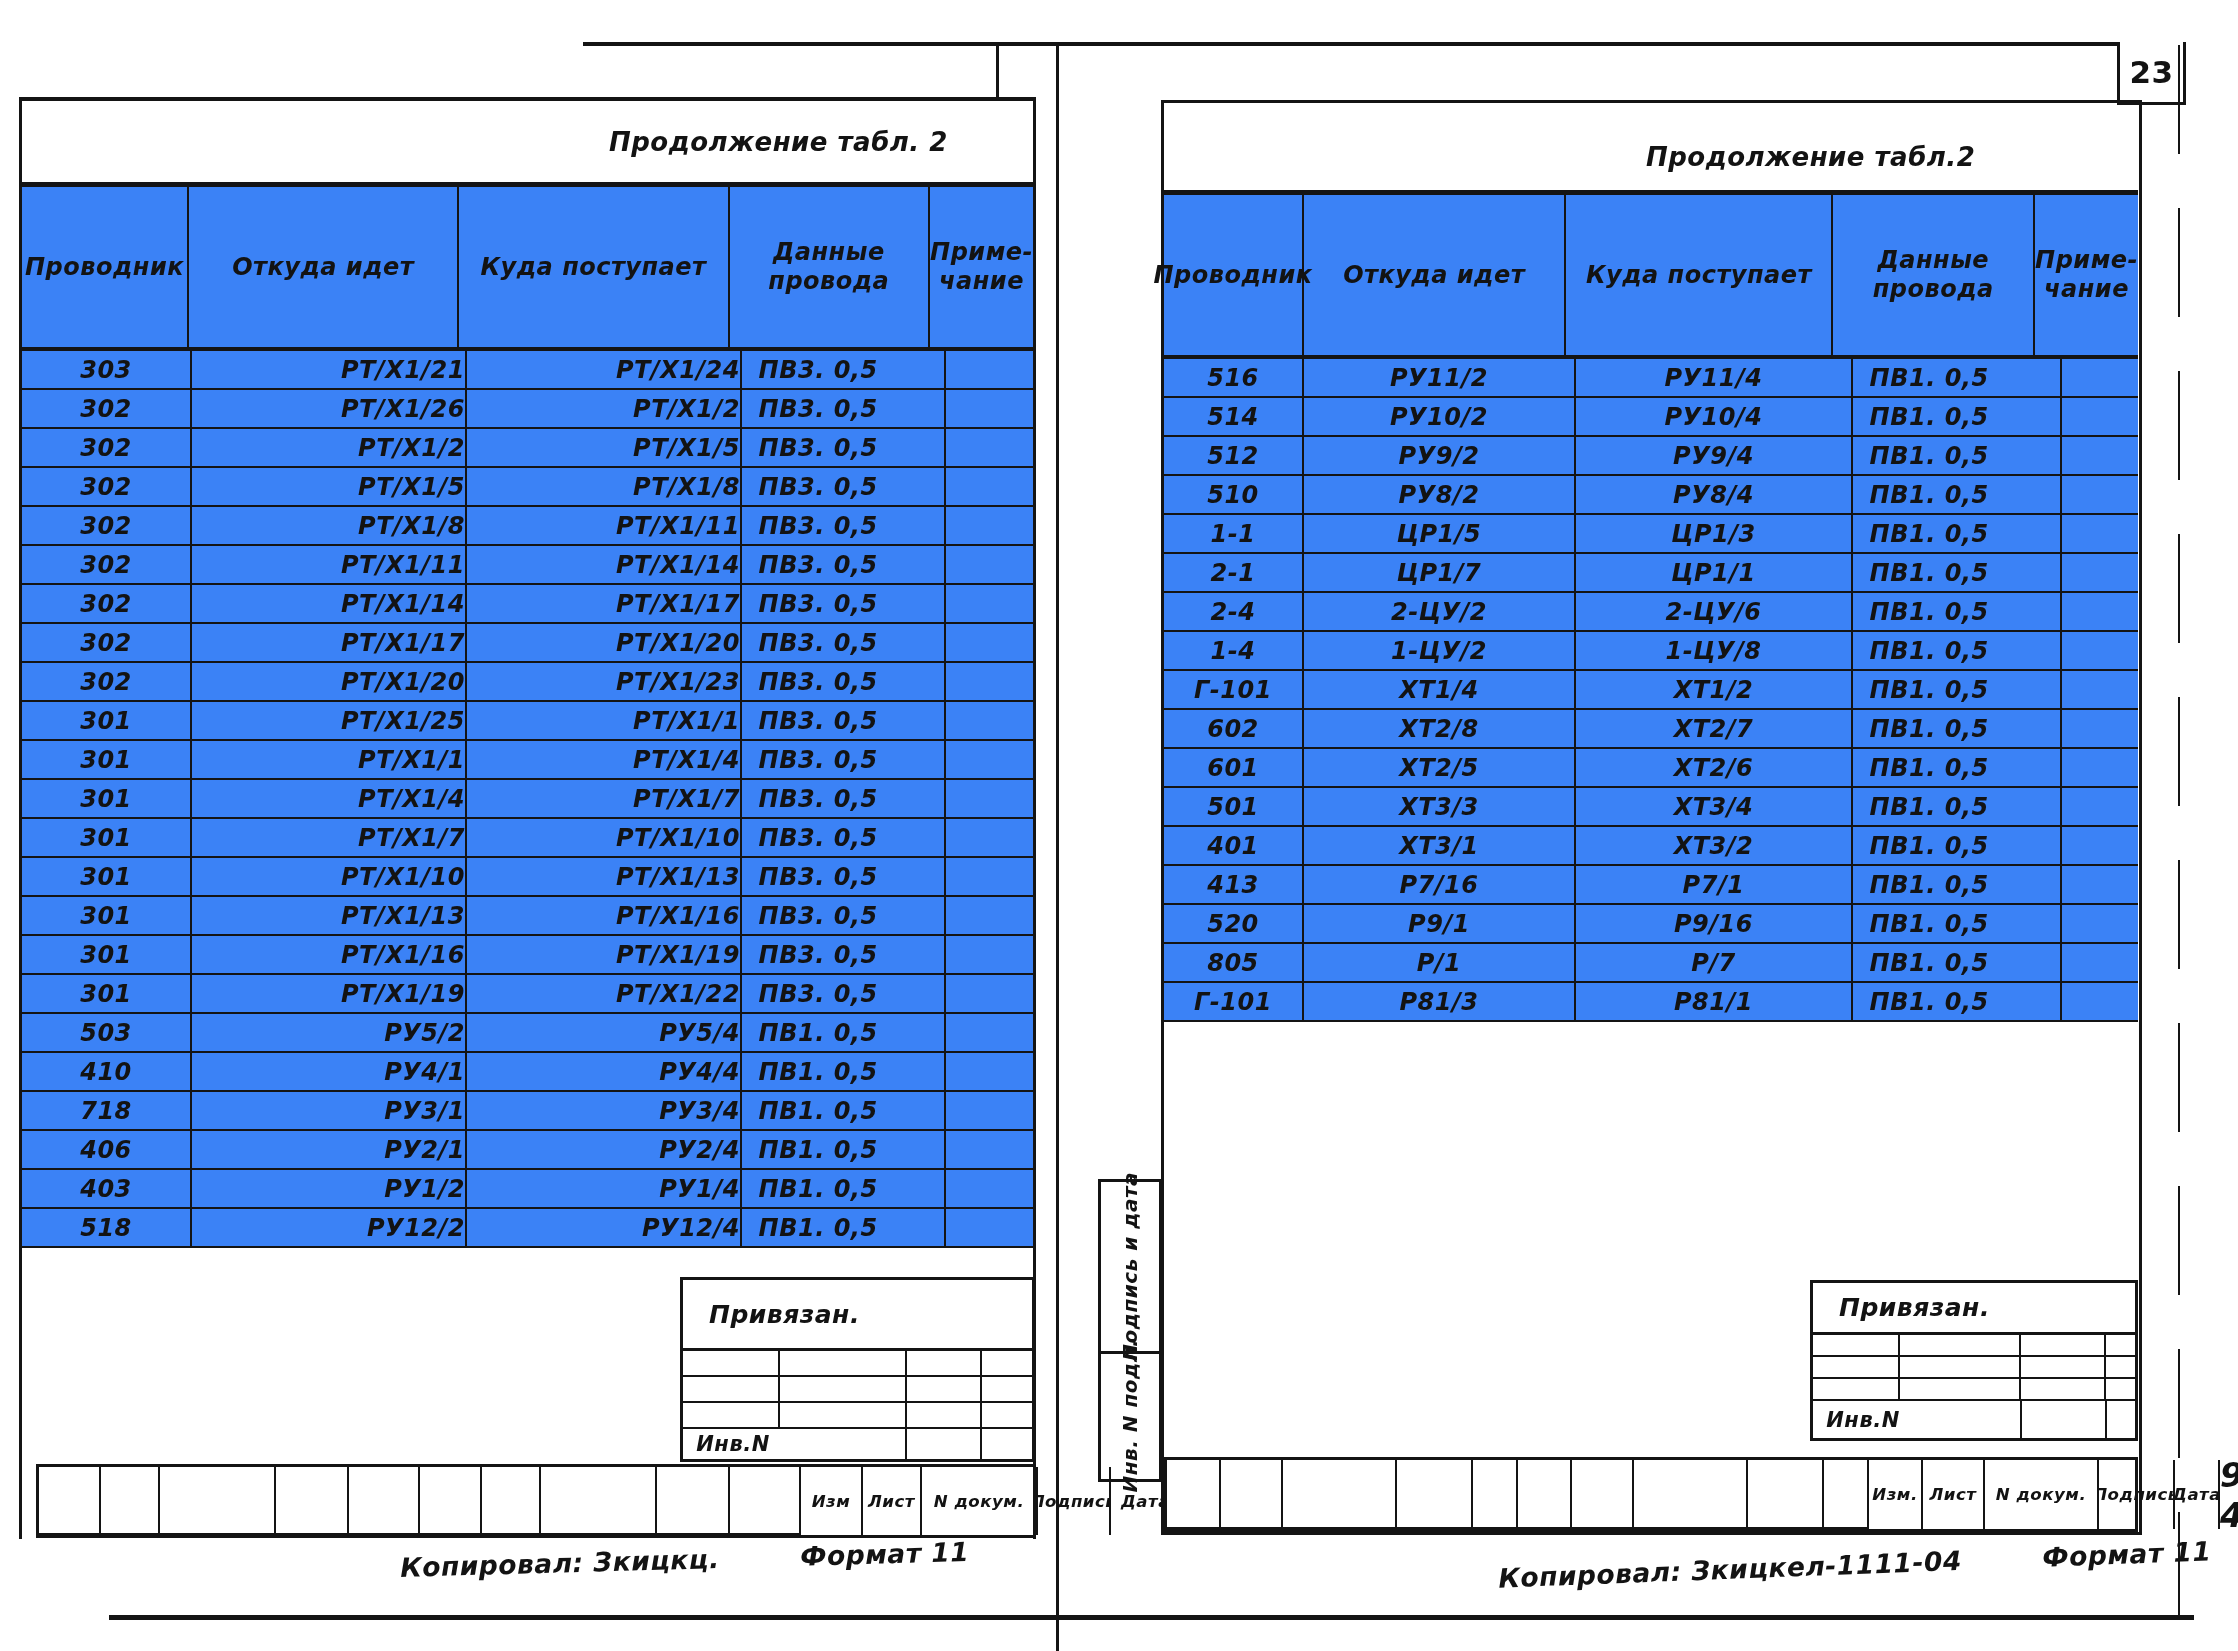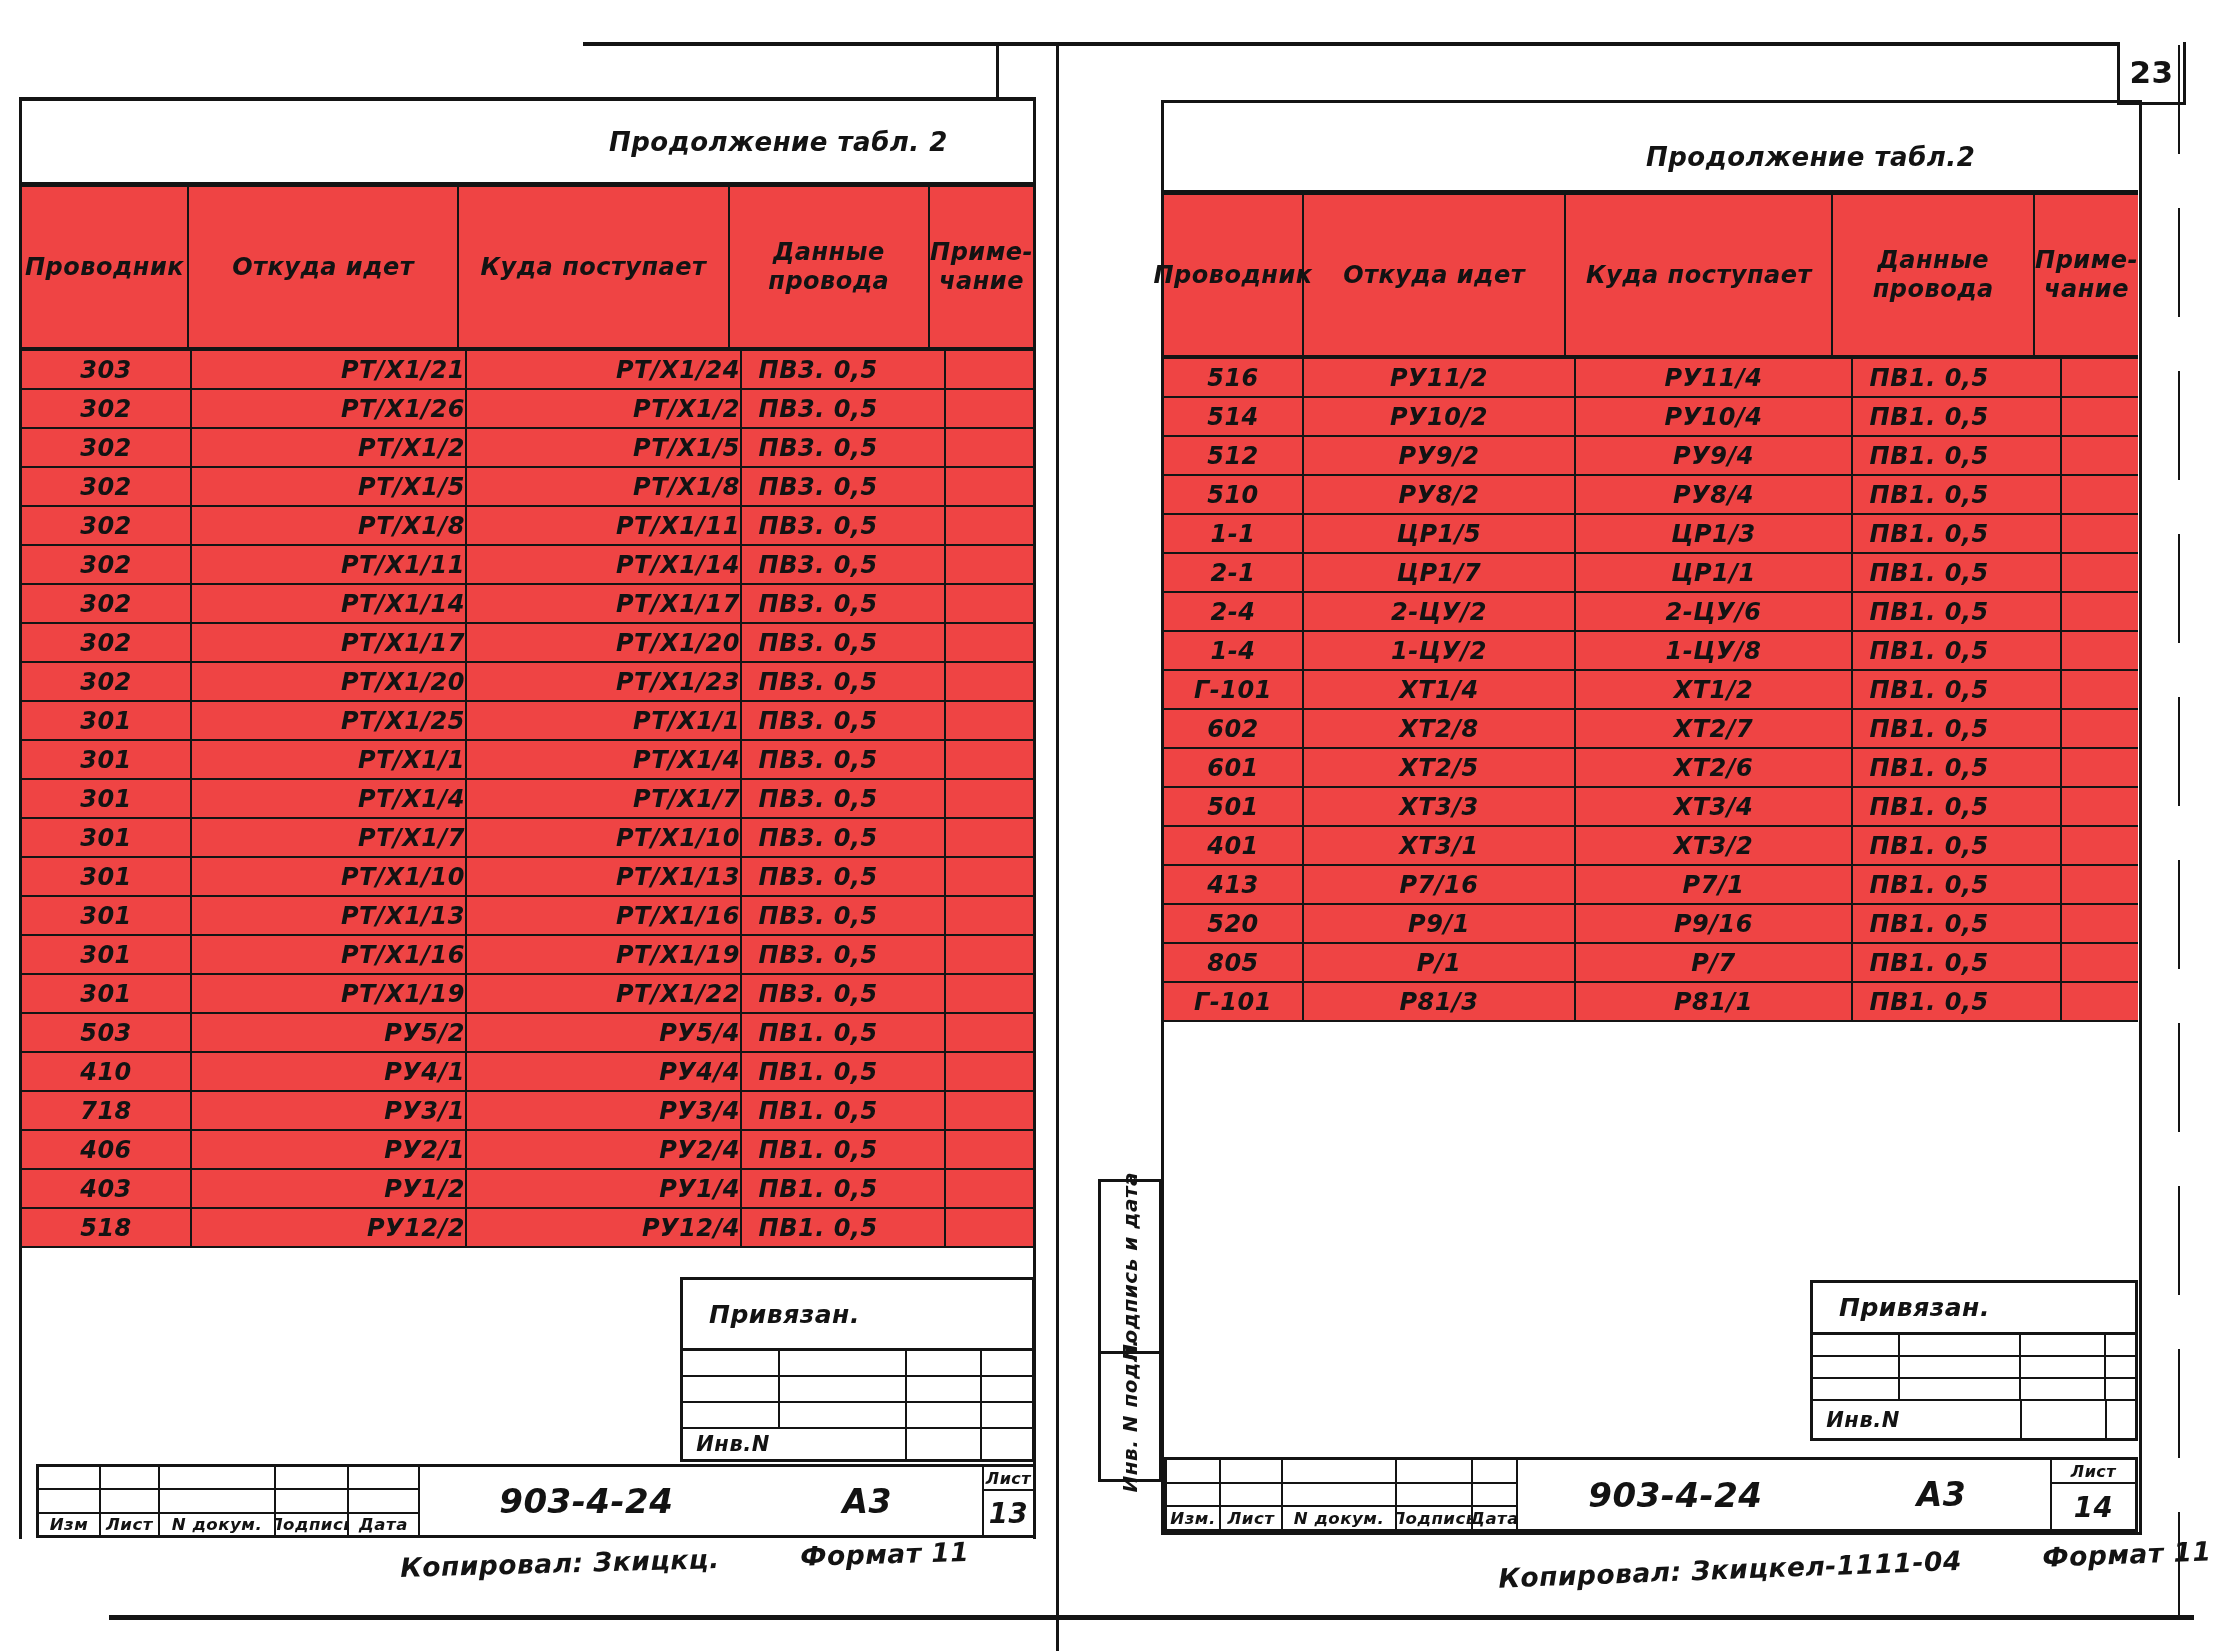--- a/index.html
+++ b/index.html
@@ -27,21 +27,21 @@
   #lframeRight{left:1033px;top:97px;width:2.8px;height:1442px;}
   #rframe{position:absolute;left:1161px;top:100px;width:981px;height:1435px;
     border:3.3px solid #141414;box-sizing:border-box;}
 
   
   .tabTitle{position:absolute;font-size:26px;white-space:nowrap;}
   #ltitle{left:609px;top:127px;}
   #rtitle{left:1604px;top:142px;margin-left:42px;}
 
   
-  .tbl{position:absolute;box-sizing:border-box;border-top:5.2px solid #141414;background:#ef4444;}
+  .tbl{position:absolute;box-sizing:border-box;border-top:5.2px solid #141414;background:#3b82f6;}
   .tbl-left{left:22px;top:182px;width:1011px;}
   .tbl-right{left:1164px;top:190px;width:974px;}
   .thead{display:flex;height:164px;border-bottom:4.3px solid #141414;box-sizing:border-box;}
   .hc{display:flex;align-items:center;justify-content:center;text-align:center;
       white-space:pre-line;font-size:24px;line-height:1.2;border-right:2.8px solid #141414;box-sizing:border-box;}
   .hc:last-child{border-right:none;}
   .trow{display:flex;border-bottom:2.8px solid #141414;box-sizing:border-box;}
   .tbl-left .trow{height:39px;}
   .tbl-right .trow{height:39px;}
   .cell{display:flex;align-items:center;font-size:24px;border-right:2.8px solid #141414;box-sizing:border-box;white-space:nowrap;}
@@ -76,21 +76,21 @@
   .pbox-bottom{display:flex;flex:1;font-style:italic;}
   .pbox-bottom .pcell{display:flex;align-items:center;}
   .pbox-left .pw{width:224px;}.pbox-left .px{width:75px;}
   .pbox-right .pw{width:209px;}.pbox-right .px{width:85px;}
   .pinv{padding-left:13.3px;font-size:21px;}
 
   
   .tblock{position:absolute;border:3.3px solid #141414;box-sizing:border-box;display:flex;background:#fff;}
   .tb-left{left:36px;top:1464px;width:1000px;height:74px;}
   .tb-right{left:1164px;top:1457px;width:974px;height:75px;}
-  .tb-small{display:flex;flex-direction:column;}
+  .tb-small{display:flex;flex-direction:row;}
   .tb-srow{display:flex;flex:1;border-bottom:2.4px solid #141414;box-sizing:border-box;}
   .tb-srow:last-child{border-bottom:none;}
   .tb-scell{border-right:2.4px solid #141414;box-sizing:border-box;display:flex;align-items:center;justify-content:center;
     font-size:16.6px;white-space:nowrap;overflow:hidden;}
   .tb-left .s0{width:62px;}.tb-left .s1{width:59px;}.tb-left .s2{width:116px;}.tb-left .s3{width:73px;}.tb-left .s4{width:71px;}
   .tb-right .s0{width:54px;}.tb-right .s1{width:62px;}.tb-right .s2{width:114px;}.tb-right .s3{width:76px;}.tb-right .s4{width:45px;}
   .tb-main{border-right:2.8px solid #141414;box-sizing:border-box;display:flex;align-items:center;}
   .tb-left .tb-main{width:564px;}
   .tb-right .tb-main{width:534px;}
   .tb-doc{flex:1.45;text-align:center;font-size:34px;}

